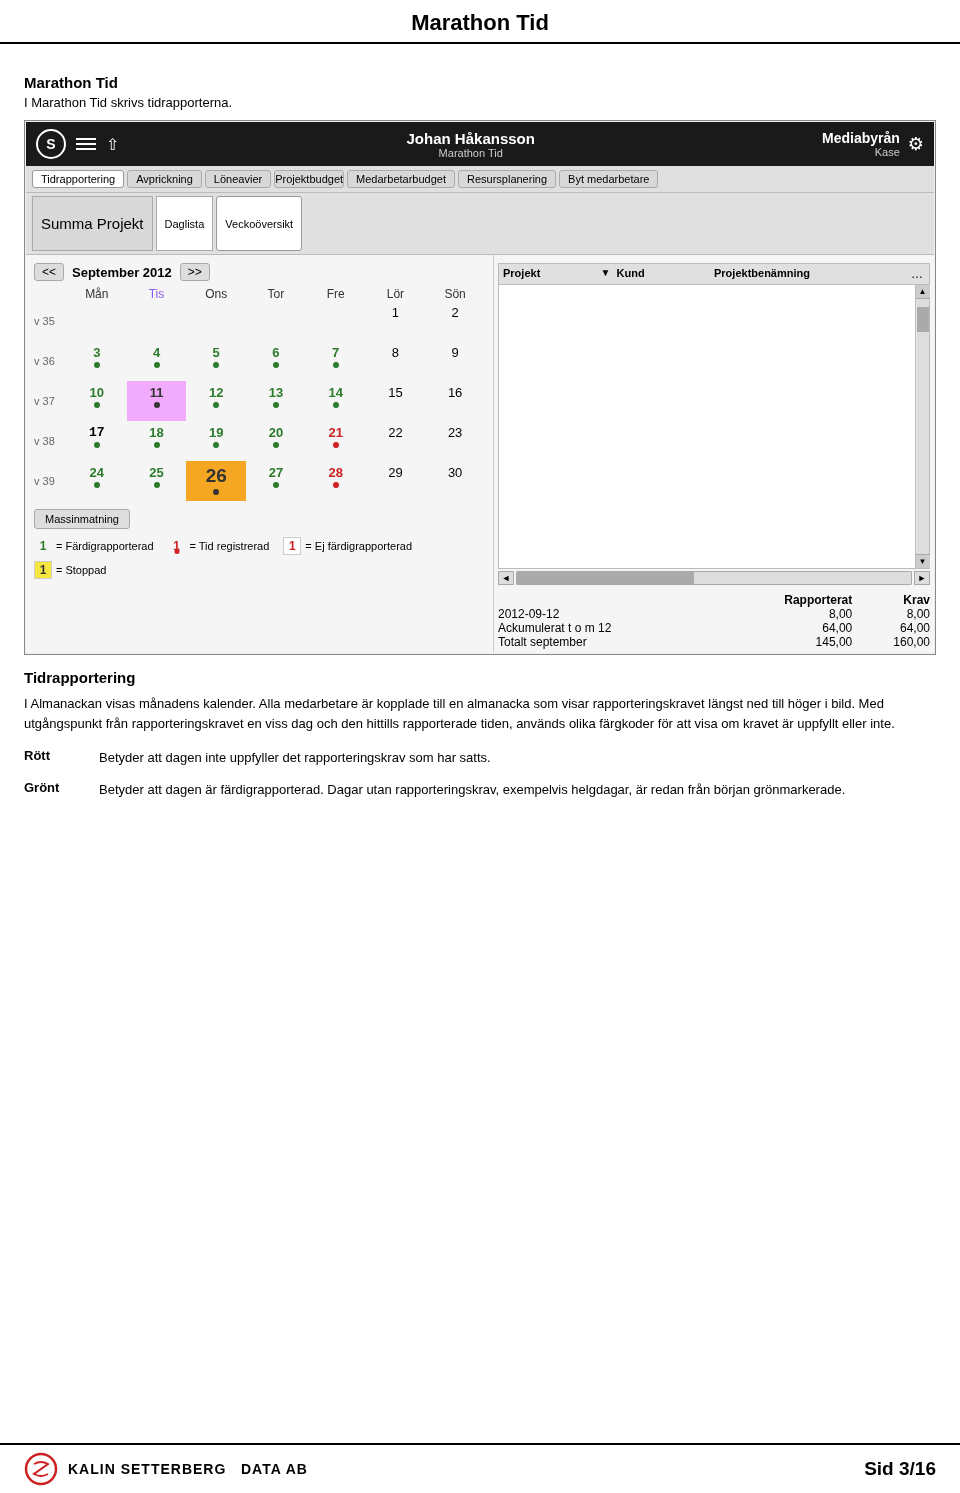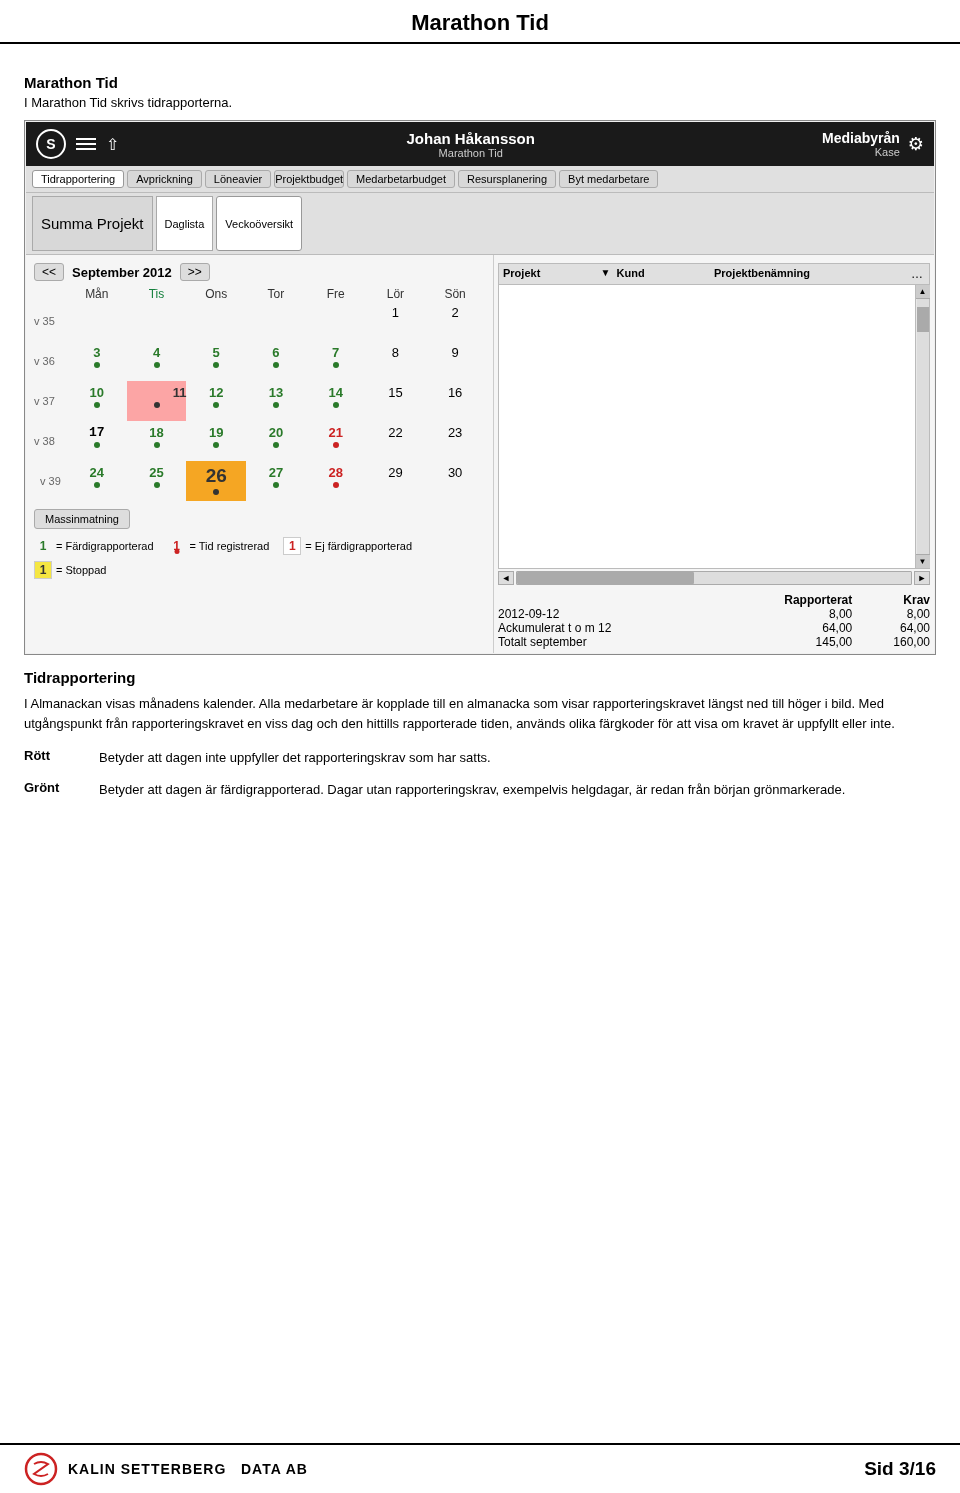--- a/index.html
+++ b/index.html
@@ -88,21 +88,21 @@
           <button style="border:1px solid #aaa; background:#ddd; border-radius:3px; padding:1px 7px; font-size:12px; font-family:Arial,sans-serif; cursor:pointer;">&lt;&lt;</button>
           <span style="font-size:13px; font-weight:bold; font-family:Arial,sans-serif;">September 2012</span>
           <button style="border:1px solid #aaa; background:#ddd; border-radius:3px; padding:1px 7px; font-size:12px; font-family:Arial,sans-serif; cursor:pointer;">&gt;&gt;</button>
         </div>
 
         <table style="width:100%; border-collapse:collapse;">
           <thead>
             <tr>
               <th style="width:32px; font-size:11px; font-weight:normal; text-align:left; color:#555; font-family:Arial,sans-serif;"></th>
               <th style="width:58px; font-size:12px; font-weight:normal; text-align:center; color:#333; font-family:Arial,sans-serif;">Mån</th>
-              <th style="width:58px; font-size:12px; font-weight:normal; text-align:center; color:#15803d; font-family:Arial,sans-serif;">Tis</th>
+              <th style="width:58px; font-size:12px; font-weight:normal; text-align:center; color:#8b5cf6; font-family:Arial,sans-serif;">Tis</th>
               <th style="width:58px; font-size:12px; font-weight:normal; text-align:center; color:#333; font-family:Arial,sans-serif;">Ons</th>
               <th style="width:58px; font-size:12px; font-weight:normal; text-align:center; color:#333; font-family:Arial,sans-serif;">Tor</th>
               <th style="width:58px; font-size:12px; font-weight:normal; text-align:center; color:#333; font-family:Arial,sans-serif;">Fre</th>
               <th style="width:58px; font-size:12px; font-weight:normal; text-align:center; color:#333; font-family:Arial,sans-serif;">Lör</th>
               <th style="width:58px; font-size:12px; font-weight:normal; text-align:center; color:#333; font-family:Arial,sans-serif;">Sön</th>
             </tr>
           </thead>
           <tbody>
 
             <tr>
@@ -141,21 +141,21 @@
               <td style="text-align:center; height:40px; vertical-align:top; padding-top:4px; font-size:13px; font-family:Arial,sans-serif;">8</td>
               <td style="text-align:center; height:40px; vertical-align:top; padding-top:4px; font-size:13px; font-family:Arial,sans-serif;">9</td>
             </tr>
 
             <tr>
               <td style="font-size:11px; color:#666; font-family:Arial,sans-serif; text-align:left;">v 37</td>
               <td style="text-align:center; height:40px; vertical-align:top; padding-top:4px;">
                 <span style="display:block; font-size:13px; font-weight:bold; color:#2a7a2a; font-family:Arial,sans-serif;">10</span>
                 <span style="display:block; width:6px; height:6px; border-radius:50%; background:#2a7a2a; margin:2px auto 0;"></span>
               </td>
-              <td style="text-align:right; height:40px; vertical-align:top; padding-top:4px; background:#fca5a5;">
+              <td style="text-align:center; height:40px; vertical-align:top; padding-top:4px; background:#f0abfc;">
                 <span style="display:block; font-size:13px; font-weight:bold; color:#333; font-family:Arial,sans-serif;">11</span>
                 <span style="display:block; width:6px; height:6px; border-radius:50%; background:#333; margin:2px auto 0;"></span>
               </td>
               <td style="text-align:center; height:40px; vertical-align:top; padding-top:4px;">
                 <span style="display:block; font-size:13px; font-weight:bold; color:#2a7a2a; font-family:Arial,sans-serif;">12</span>
                 <span style="display:block; width:6px; height:6px; border-radius:50%; background:#2a7a2a; margin:2px auto 0;"></span>
               </td>
               <td style="text-align:center; height:40px; vertical-align:top; padding-top:4px;">
                 <span style="display:block; font-size:13px; font-weight:bold; color:#2a7a2a; font-family:Arial,sans-serif;">13</span>
                 <span style="display:block; width:6px; height:6px; border-radius:50%; background:#2a7a2a; margin:2px auto 0;"></span>
@@ -188,21 +188,21 @@
               </td>
               <td style="text-align:center; height:40px; vertical-align:top; padding-top:4px;">
                 <span style="display:block; font-size:13px; font-weight:bold; color:#cc2222; font-family:Arial,sans-serif;">21</span>
                 <span style="display:block; width:6px; height:6px; border-radius:50%; background:#cc2222; margin:2px auto 0;"></span>
               </td>
               <td style="text-align:center; height:40px; vertical-align:top; padding-top:4px; font-size:13px; font-family:Arial,sans-serif;">22</td>
               <td style="text-align:center; height:40px; vertical-align:top; padding-top:4px; font-size:13px; font-family:Arial,sans-serif;">23</td>
             </tr>
 
             <tr>
-              <td style="font-size:11px; color:#666; font-family:Arial,sans-serif; text-align:center;">v 39</td>
+              <td style="font-size:11px; color:#666; font-family:Arial,sans-serif; text-align:left;">v 39</td>
               <td style="text-align:center; height:40px; vertical-align:top; padding-top:4px;">
                 <span style="display:block; font-size:13px; font-weight:bold; color:#2a7a2a; font-family:Arial,sans-serif;">24</span>
                 <span style="display:block; width:6px; height:6px; border-radius:50%; background:#2a7a2a; margin:2px auto 0;"></span>
               </td>
               <td style="text-align:center; height:40px; vertical-align:top; padding-top:4px;">
                 <span style="display:block; font-size:13px; font-weight:bold; color:#2a7a2a; font-family:Arial,sans-serif;">25</span>
                 <span style="display:block; width:6px; height:6px; border-radius:50%; background:#2a7a2a; margin:2px auto 0;"></span>
               </td>
               <td style="text-align:center; height:40px; vertical-align:top; padding-top:4px; background:#f5a623;">
                 <span style="display:block; font-size:19px; font-weight:bold; color:#333; font-family:Arial,sans-serif;">26</span>

